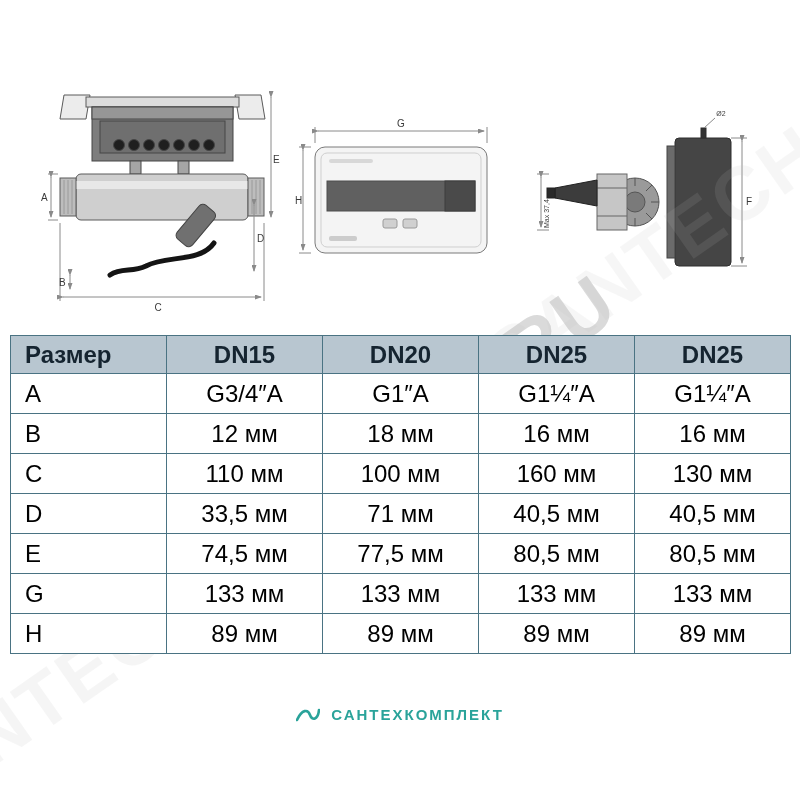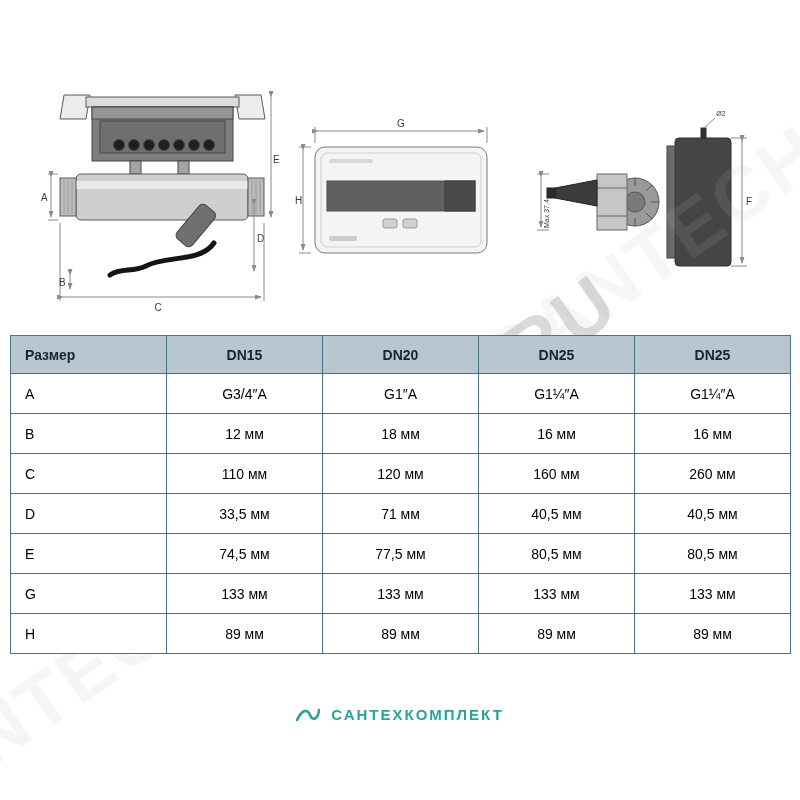--- a/index.html
+++ b/index.html
@@ -10,21 +10,21 @@
   .drawing { position:absolute; }
   .d1 { left:40px;  top:85px;  width:240px; height:240px; }
   .d2 { left:295px; top:115px; width:215px; height:160px; }
   .d3 { left:535px; top:100px; width:220px; height:190px; }
   svg text { font-family:"Liberation Sans",sans-serif; }
   .dim-label { font-size:10px; fill:#3a3a3a; }
   .dim-label-sm { font-size:7px; fill:#3a3a3a; }
 
   table.dims { position:absolute; top:335px; left:10px; width:780px;
                border-collapse:collapse; table-layout:fixed; background:#fff; }
-  .dims th, .dims td { border:1px solid #4a7383; height:40px; font-size:14px;
+  .dims th, .dims td { border:1px solid #4a7383; height:40px; font-size:24px;
                        color:#000; text-align:center; vertical-align:middle;margin-left:24px; }
   .dims thead th { background:#b8c6d0; font-weight:bold; color:#152430; height:38px; }
   .dims .c0 { text-align:left; padding-left:14px; }
 
   .watermark { position:absolute; white-space:nowrap; font-weight:bold;
                letter-spacing:3px; pointer-events:none;
                transform-origin:0 0; transform:rotate(-35deg); color:#bdbdbd; }
   .wm-main { left:150px; top:560px; font-size:76px; opacity:.55; }
   .wm-2    { left:-140px; top:775px; font-size:76px; opacity:.14; }
   .wm-3    { left:470px; top:330px; font-size:76px; opacity:.12; }
@@ -214,23 +214,23 @@
         <tr>
           <td class="c0">B</td>
           <td>12 мм</td>
           <td>18 мм</td>
           <td>16 мм</td>
           <td>16 мм</td>
         </tr>
         <tr>
           <td class="c0">C</td>
           <td>110 мм</td>
-          <td>120 мм</td>
+          <td>100 мм</td>
           <td>160 мм</td>
-          <td>260 мм</td>
+          <td>130 мм</td>
         </tr>
         <tr>
           <td class="c0">D</td>
           <td>33,5 мм</td>
           <td>71 мм</td>
           <td>40,5 мм</td>
           <td>40,5 мм</td>
         </tr>
         <tr>
           <td class="c0">E</td>

